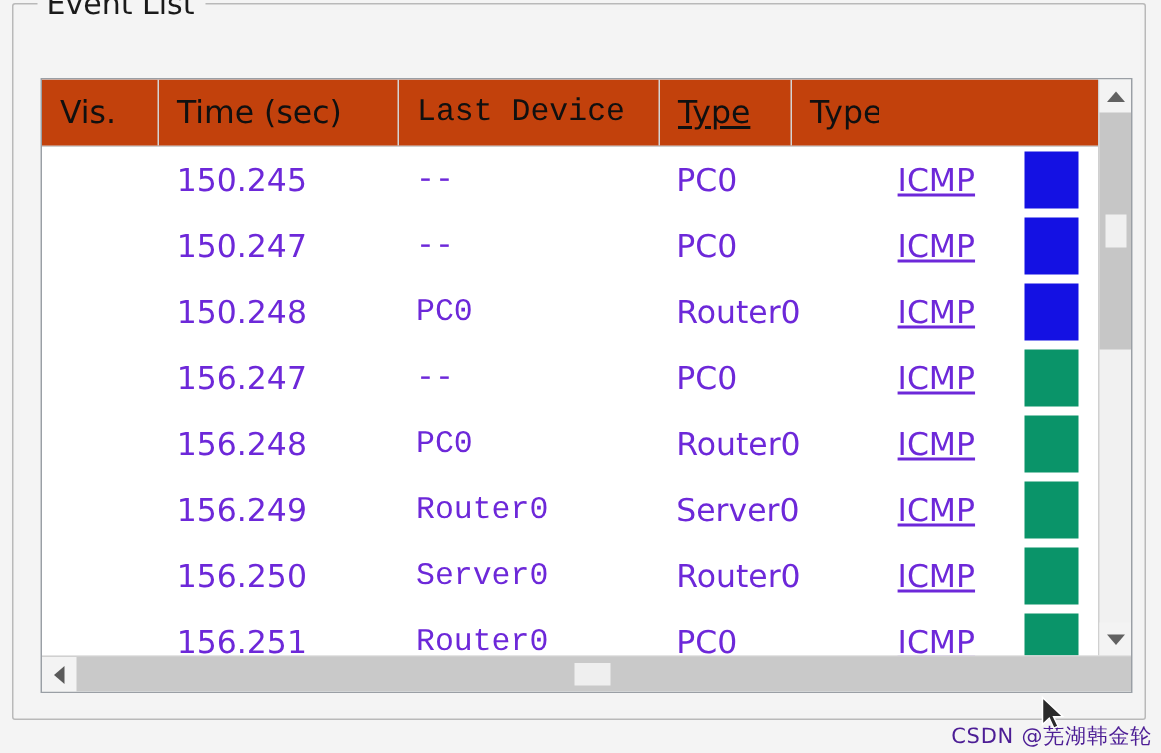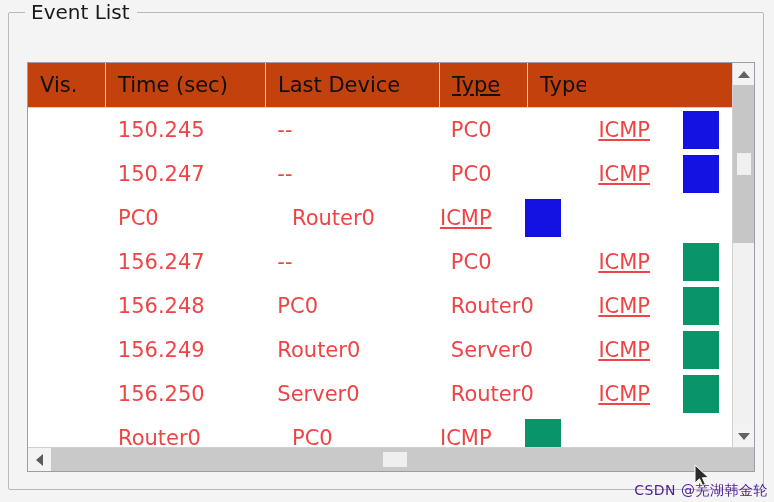--- a/index.html
+++ b/index.html
@@ -12,21 +12,21 @@
     height: 502px;
     font-family: "DejaVu Sans", sans-serif;
     overflow: hidden;
     position: relative;
   }
 
   
   .groupbox {
     position: absolute;
     left: 8px;
-    top: 12px;
+    top: 2px;
     width: 756px;
     height: 478px;
     border: 1px solid #b9b9b9;
     border-radius: 2px;
     box-sizing: border-box;
     background: #f4f4f4;
   }
   .groupbox-title {
     position: absolute;
     left: 16px;
@@ -78,21 +78,21 @@
     box-sizing: border-box;
     border-right: 1px solid #d4d4d4;
     white-space: nowrap;
     overflow: hidden;
   }
   .th:last-child { border-right: none; }
 
   
   .c-vis   { width: 78px; }
   .c-time  { width: 160px; }
-  .c-last  { width: 174px; }
+  .c-last  { width: 174px; font-family: Liberation Mono, monospace; }
   .c-at    { width: 148px; }
   .c-type  { width: 88px; text-decoration: underline; }
   .c-info  { width: 58px; border-right: none; }
 
   
   .tbody {
     position: absolute;
     left: 0;
     top: 45px;
     right: 0;
@@ -101,21 +101,21 @@
   }
   .tr {
     display: flex;
     height: 44px;
     box-sizing: border-box;
   }
   .td {
     display: flex;
     align-items: center;
     font-size: 21px;
-    color: #ef4444;
+    color: #6d28d9;
     padding-left: 12px;
     box-sizing: border-box;
     white-space: nowrap;
     overflow: hidden;
   }
   .td.c-info {
     padding-left: 9px;
     align-items: stretch;
     padding-top: 3px;
     padding-bottom: 3px;
@@ -281,20 +281,21 @@
           <div class="td c-last">--</div>
           <div class="td c-at">PC0</div>
           <div class="td c-type">ICMP</div>
           <div class="td c-info">
               <span class="swatch" style="background: rgb(20, 17, 227);"></span>
             </div>
         </div>
 
         <div class="tr">
           <div class="td c-vis"></div>
+          <div class="td c-time">150.248</div>
           <div class="td c-last">PC0</div>
           <div class="td c-at">Router0</div>
           <div class="td c-type">ICMP</div>
           <div class="td c-info">
               <span class="swatch" style="background: rgb(20, 17, 227);"></span>
             </div>
         </div>
 
         <div class="tr">
           <div class="td c-vis"></div>
@@ -335,20 +336,21 @@
           <div class="td c-last">Server0</div>
           <div class="td c-at">Router0</div>
           <div class="td c-type">ICMP</div>
           <div class="td c-info">
               <span class="swatch" style="background: rgb(10, 148, 105);"></span>
             </div>
         </div>
 
         <div class="tr">
           <div class="td c-vis"></div>
+          <div class="td c-time">156.251</div>
           <div class="td c-last">Router0</div>
           <div class="td c-at">PC0</div>
           <div class="td c-type">ICMP</div>
           <div class="td c-info">
               <span class="swatch" style="background: rgb(10, 148, 105);"></span>
             </div>
         </div>
 
       </div>
     </div>

